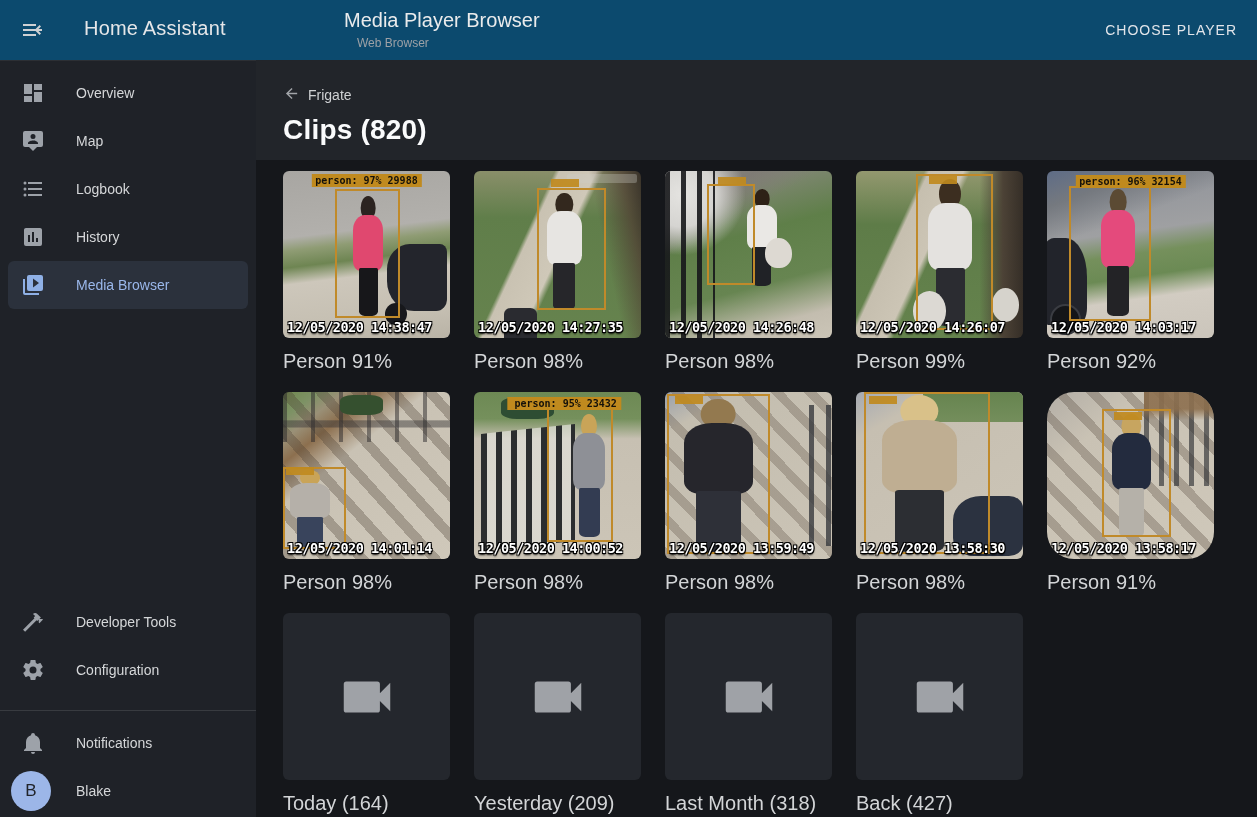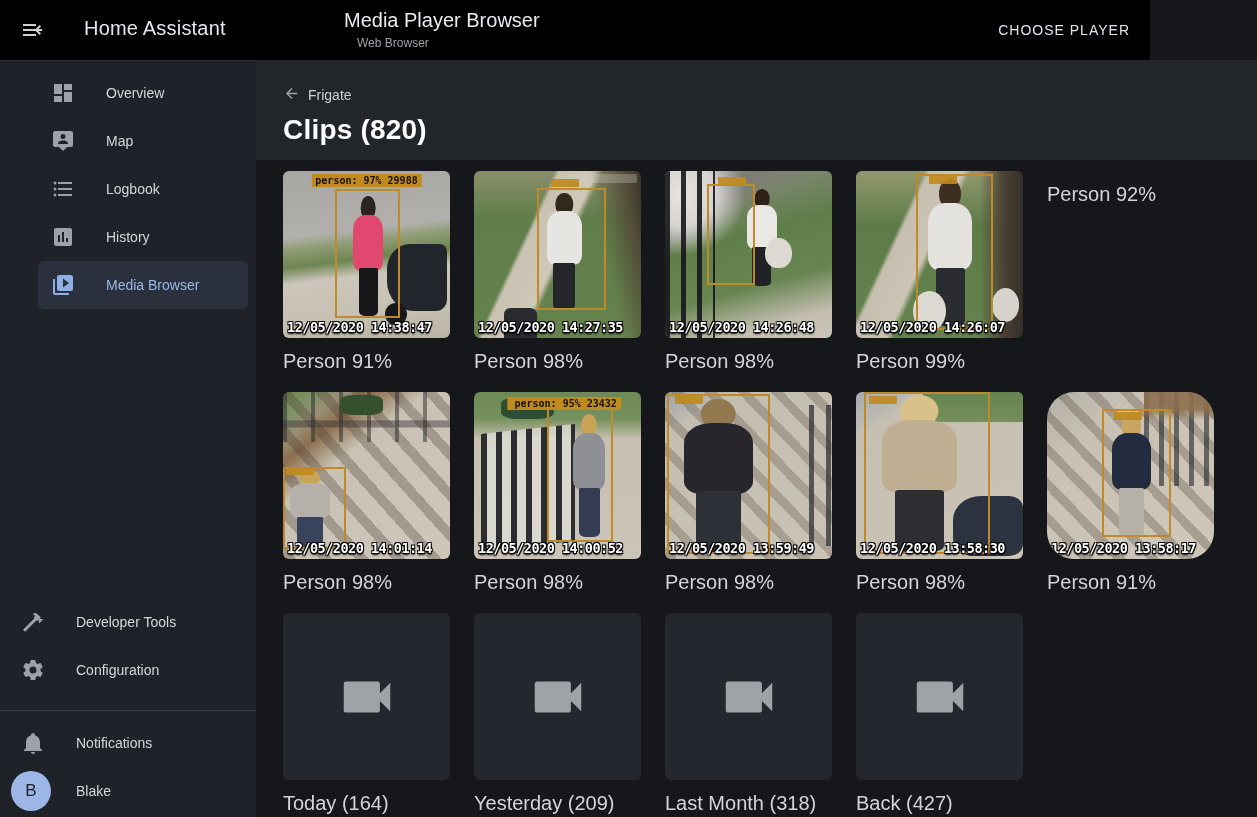--- a/index.html
+++ b/index.html
@@ -1,37 +1,37 @@
 <!DOCTYPE html>
 <html><head>
 <meta charset="utf-8">
 <style>
   * { margin:0; padding:0; box-sizing:border-box; }
   html,body { width:1257px; height:817px; overflow:hidden; background:#15171b;
     font-family:"Liberation Sans", sans-serif; }
 
   
-  .topbar { position:absolute; top:0; left:0; width:1150px; height:60px;
-    background:#000000; z-index:30; }
+  .topbar { position:absolute; top:0; left:0; width:1257px; height:60px;
+    background:#0c4a6e; z-index:30; }
   .menu-btn { position:absolute; left:20px; top:18px; width:24px; height:24px;
     background:none; border:none; cursor:pointer; padding:0; }
   .menu-btn svg { width:24px; height:24px; fill:#cfd1d4; }
   .ha-title { position:absolute; left:84px; top:17px; font-size:20px; color:#e5e6e8;
     font-weight:400; letter-spacing:.2px; }
   .pt-block { position:absolute; left:344px; top:9px; }
   .pt { font-size:20px; color:#eaebec; font-weight:400; }
   .ps { font-size:12px; color:#9da1a6; margin-top:4px; margin-left:13px; }
   .choose-btn { position:absolute; right:20px; top:0; height:60px; display:flex;
     align-items:center; background:none; border:none; cursor:pointer;
     font-family:"Liberation Sans",sans-serif; font-size:14px; font-weight:500;
     letter-spacing:1px; color:#e2e5ea; }
 
   
   .sidebar { position:absolute; top:60px; left:0; width:256px; bottom:0;
-    background:#1f2228; border-top:1px solid #2c2f34; padding-top:8px; z-index:20;padding-left:30px; }
+    background:#1f2228; border-top:1px solid #2c2f34; padding-top:8px; z-index:20; }
   .sb-item { height:48px; display:flex; align-items:center; margin:0 8px;
     padding-left:13px; border-radius:6px; cursor:pointer; }
   .sb-item .sb-icon { width:24px; height:24px; display:block; }
   .sb-item .sb-icon svg { width:24px; height:24px; fill:#9da2a9; }
   .sb-item .sb-label { margin-left:31px; font-size:14px; font-weight:500; color:#d5d7d9; }
   .sb-item.selected { background:#2b313c; }
   .sb-item.selected .sb-label { color:#9ab7ea; }
   .sb-item.selected .sb-icon svg { fill:#8fb0e6; }
   .sb-footer { position:absolute; left:0; right:0; bottom:2px; }
   .sb-divider { border:none; border-top:1px solid #383b40; margin:16px 0 8px 0; }
@@ -350,20 +350,31 @@
             <span class="legs"></span>
           </span>
       <span class="bbox"></span>
 
       <span class="mini-chip"></span>
       <span class="ts">12/05/2020 14:26:07</span>
     </div>
     <div class="cell-label">Person 99%</div>
   </div>
       <div class="cell">
+    <div class="thumb scene-road-pink-stroller">
+      <span class="figure">
+            <span class="head"></span>
+            <span class="torso"></span>
+            <span class="legs"></span>
+          </span>
+      <span class="bbox"></span>
+      <span class="chip">person: 96% 32154</span>
+
+      <span class="ts">12/05/2020 14:03:17</span>
+    </div>
     <div class="cell-label">Person 92%</div>
   </div>
       <div class="cell">
     <div class="thumb scene-toddler-porch">
       <span class="figure">
             <span class="head"></span>
             <span class="torso"></span>
             <span class="legs"></span>
           </span>
       <span class="bbox"></span>

